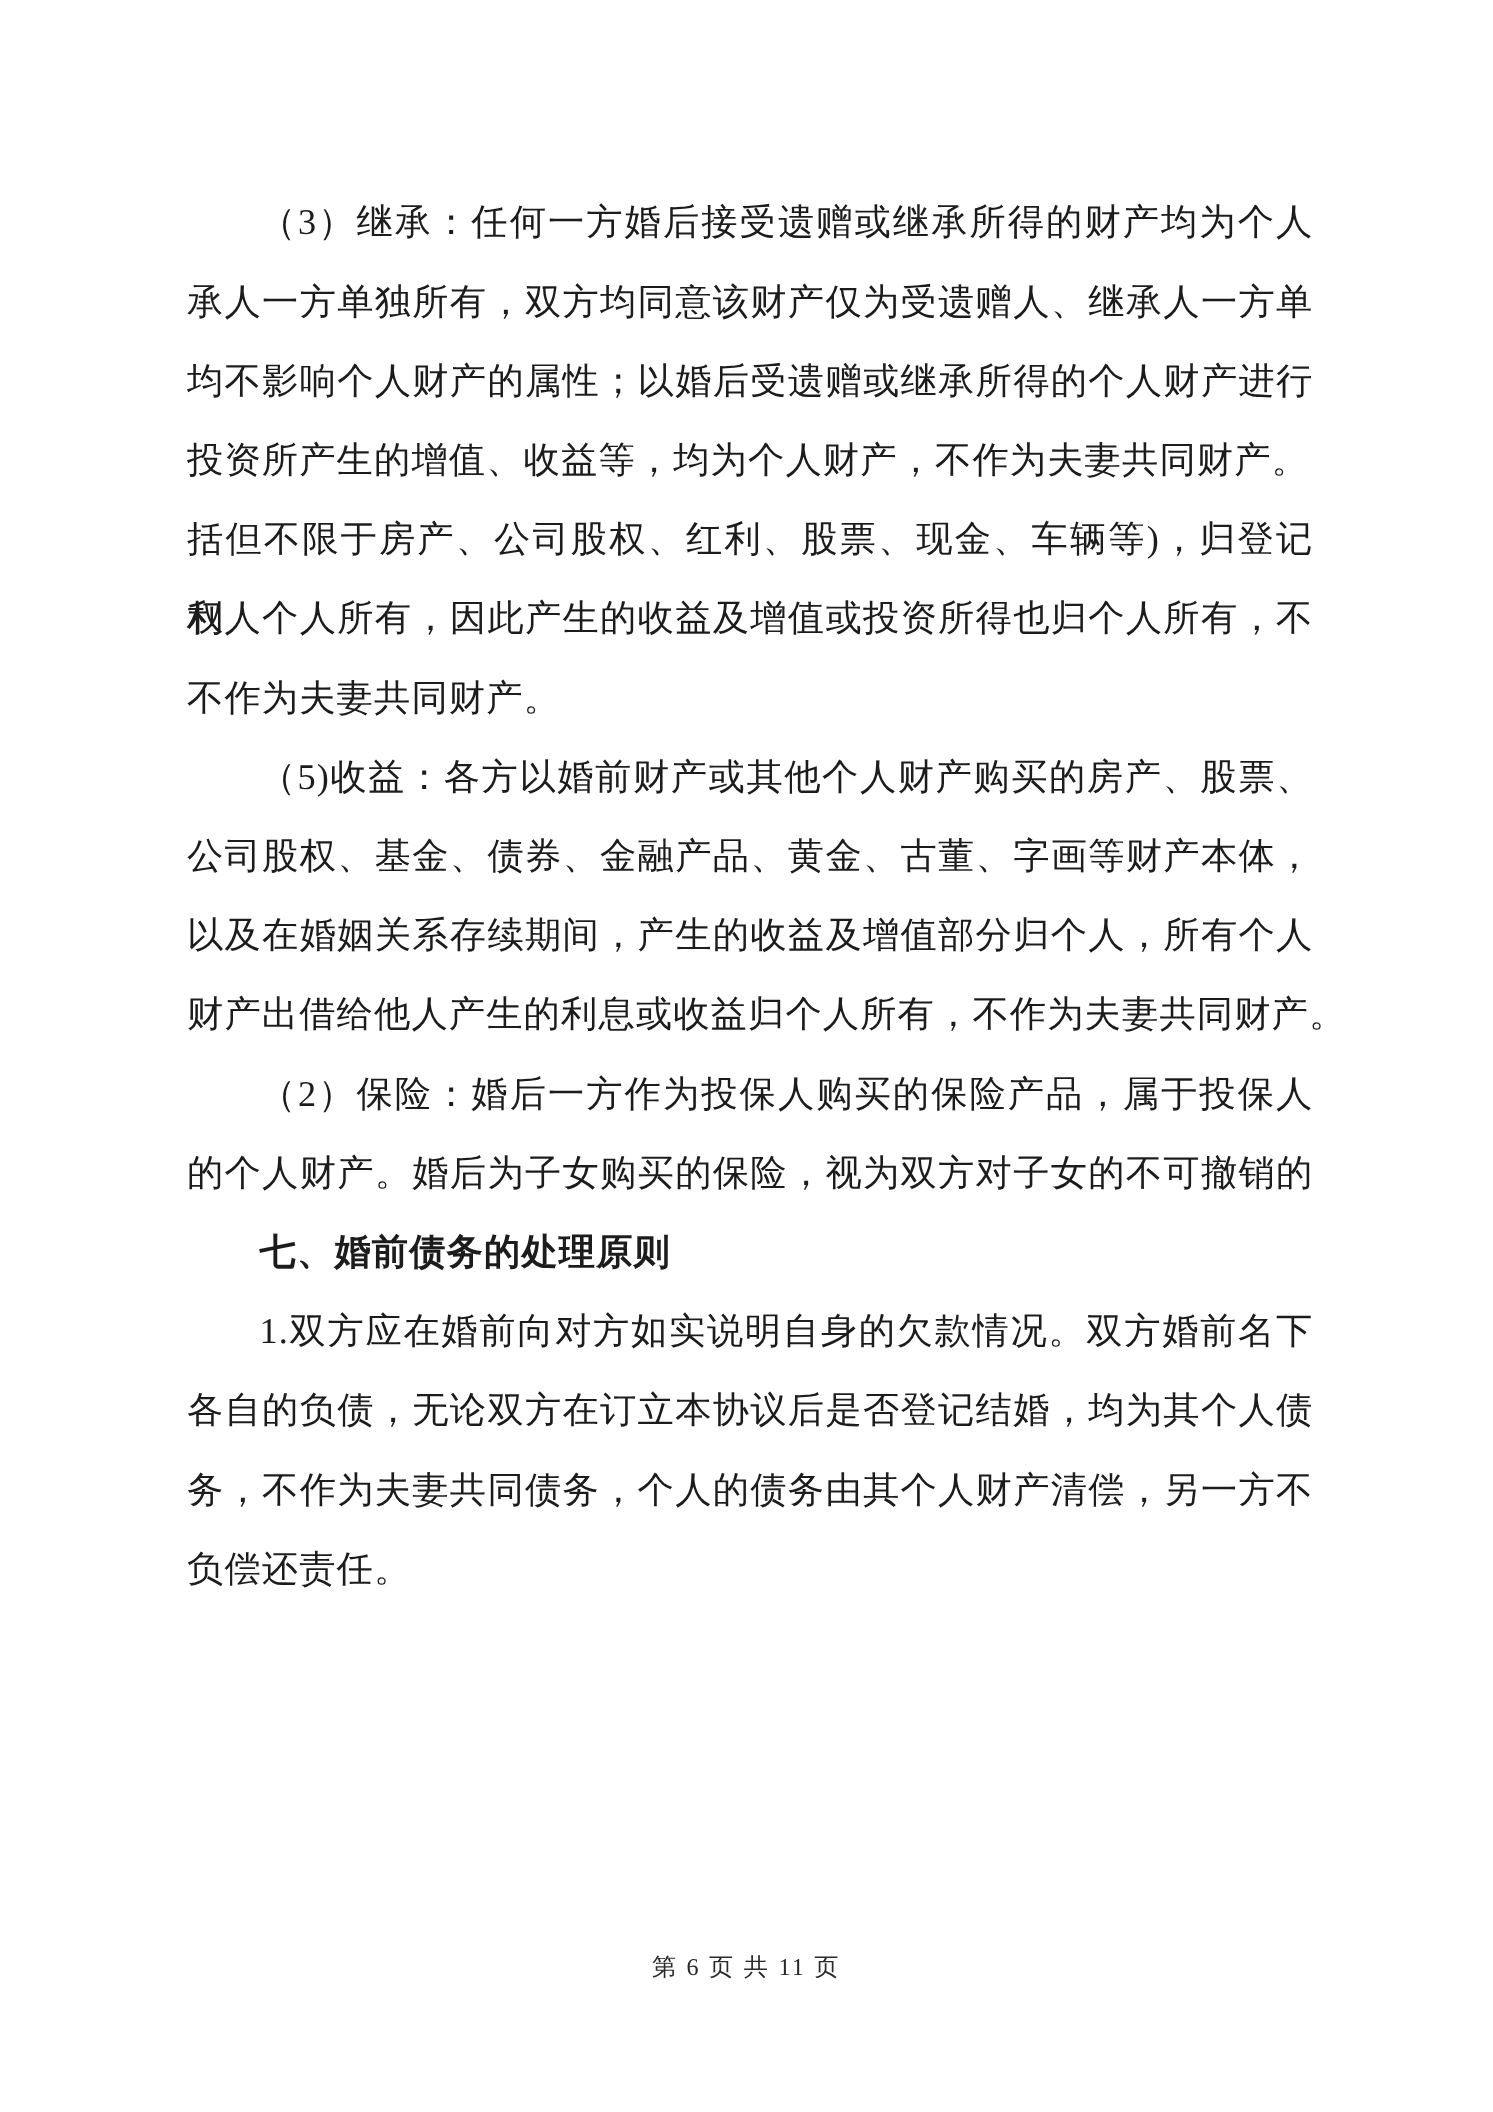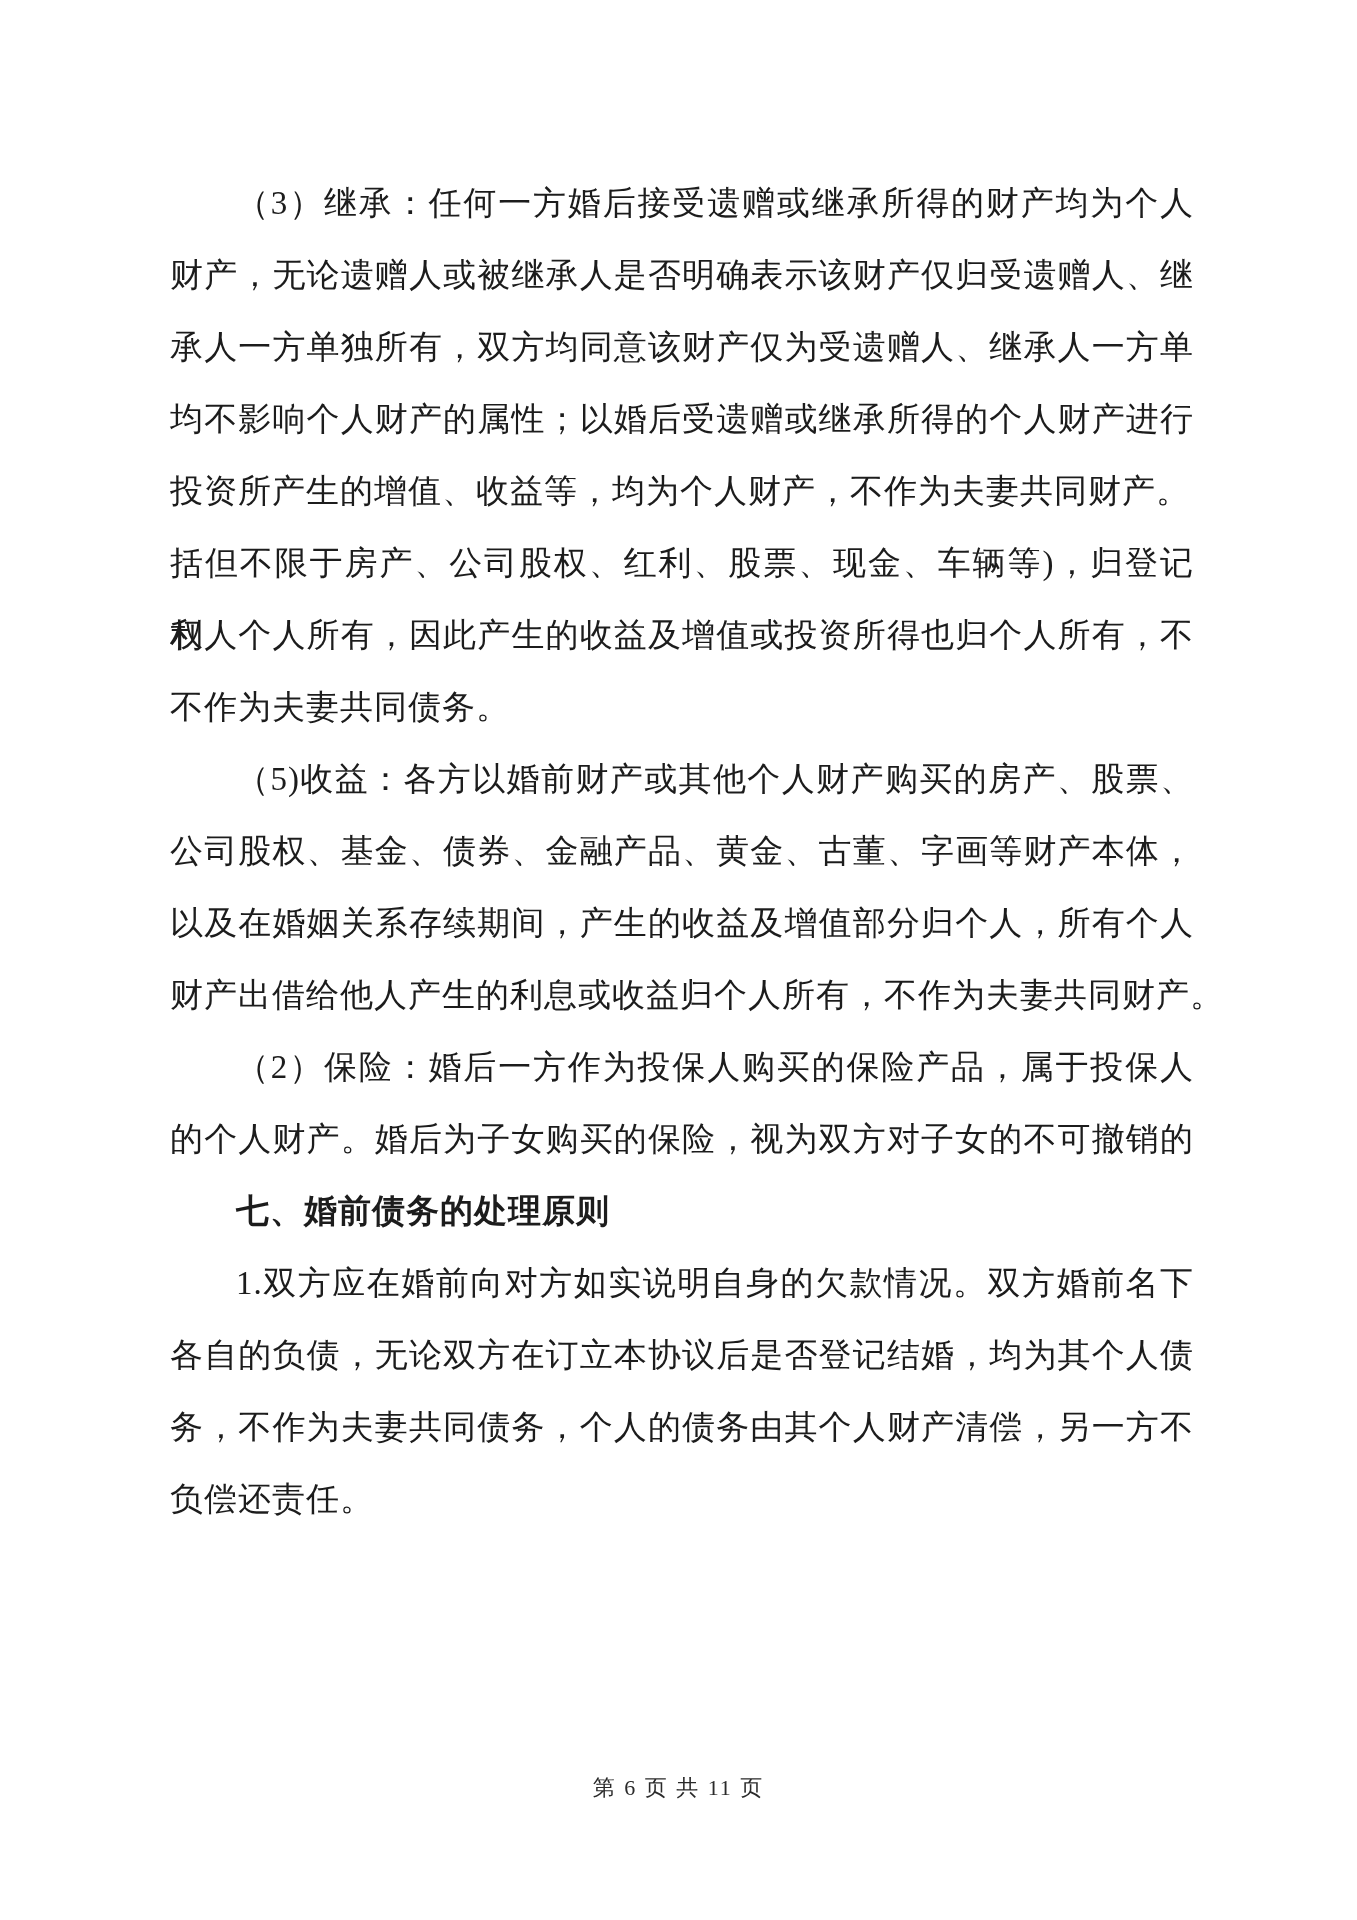--- a/index.html
+++ b/index.html
@@ -58,27 +58,26 @@
     letter-spacing: 2px;
     color: #2a2a2a;
   }
 </style>
 </head>
 <body>
 
 <div class="page">
   <div class="content">
     <div class="line indent fill">（3）继承：任何一方婚后接受遗赠或继承所得的财产均为个人</div>
-    <div class="line fill">财产，无论遗赠人或被继承人是否明确表示该财产仅归受遗赠人、继</div>
     <div class="line fill">承人一方单独所有，双方均同意该财产仅为受遗赠人、继承人一方单</div>
     <div class="line fill">均不影响个人财产的属性；以婚后受遗赠或继承所得的个人财产进行</div>
     <div class="line">投资所产生的增值、收益等，均为个人财产，不作为夫妻共同财产。</div>
     <div class="line fill">括但不限于房产、公司股权、红利、股票、现金、车辆等)，归登记权</div>
     <div class="line fill">利人个人所有，因此产生的收益及增值或投资所得也归个人所有，不</div>
-    <div class="line">不作为夫妻共同债务。</div>
+    <div class="line">不作为夫妻共同财产。</div>
     <div class="line indent fill">（5)收益：各方以婚前财产或其他个人财产购买的房产、股票、</div>
     <div class="line fill">公司股权、基金、债券、金融产品、黄金、古董、字画等财产本体，</div>
     <div class="line fill">以及在婚姻关系存续期间，产生的收益及增值部分归个人，所有个人</div>
     <div class="line">财产出借给他人产生的利息或收益归个人所有，不作为夫妻共同财产。</div>
     <div class="line indent fill">（2）保险：婚后一方作为投保人购买的保险产品，属于投保人</div>
     <div class="line fill">的个人财产。婚后为子女购买的保险，视为双方对子女的不可撤销的</div>
     <div class="line heading indent">七、婚前债务的处理原则</div>
     <div class="line indent fill">1.双方应在婚前向对方如实说明自身的欠款情况。双方婚前名下</div>
     <div class="line fill">各自的负债，无论双方在订立本协议后是否登记结婚，均为其个人债</div>
     <div class="line fill">务，不作为夫妻共同债务，个人的债务由其个人财产清偿，另一方不</div>

